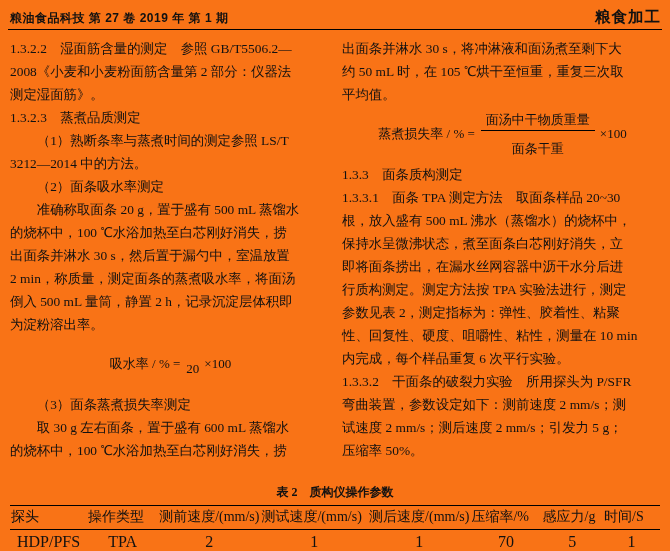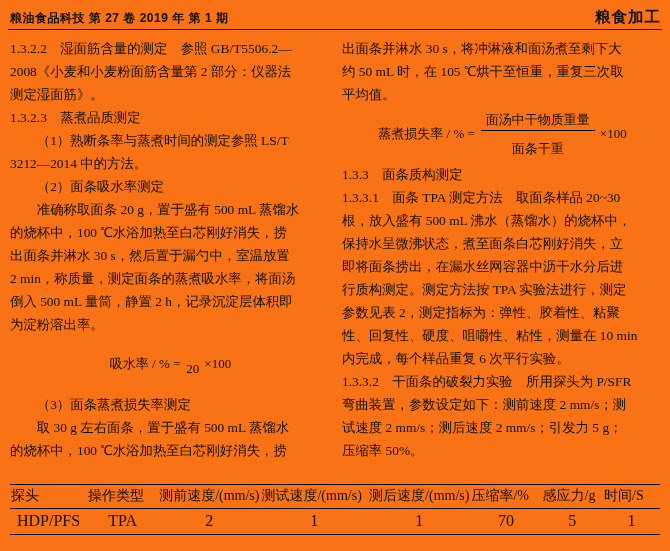--- a/index.html
+++ b/index.html
@@ -106,21 +106,21 @@
 倒入 500 mL 量筒，静置 2 h，记录沉淀层体积即
 为淀粉溶出率。</div>
       <div class="formula">
         <span class="lhs">吸水率 / % =</span>
         <span class="frac">
           <span class="den">20</span>
         </span>
         <span class="mult">×100</span>
       </div>
       <div class="para">　　（3）面条蒸煮损失率测定
-　　取 30 g 左右面条，置于盛有 500 mL 蒸馏水
+　　取 30 g 左右面条，置于盛有 600 mL 蒸馏水
 的烧杯中，100 ℃水浴加热至白芯刚好消失，捞</div>
     </div>
 
     <div class="col">
       <div class="para">出面条并淋水 30 s，将冲淋液和面汤煮至剩下大
 约 50 mL 时，在 105 ℃烘干至恒重，重复三次取
 平均值。</div>
       <div class="formula">
         <span class="lhs">蒸煮损失率 / % =</span>
         <span class="frac">
@@ -140,20 +140,21 @@
 内完成，每个样品重复 6 次平行实验。
 1.3.3.2　干面条的破裂力实验　所用探头为 P/SFR
 弯曲装置，参数设定如下：测前速度 2 mm/s；测
 试速度 2 mm/s；测后速度 2 mm/s；引发力 5 g；
 压缩率 50%。</div>
     </div>
 
   </div>
 
   <div class="table-block">
+    <div class="table-caption">表 2　质构仪操作参数</div>
     <table class="params">
       <colgroup>
         <col style="width:78px">
           <col style="width:72px">
           <col style="width:100px">
           <col style="width:108px">
         <col style="width:100px">
           <col style="width:72px">
           <col style="width:62px">
           <col style="width:58px">

